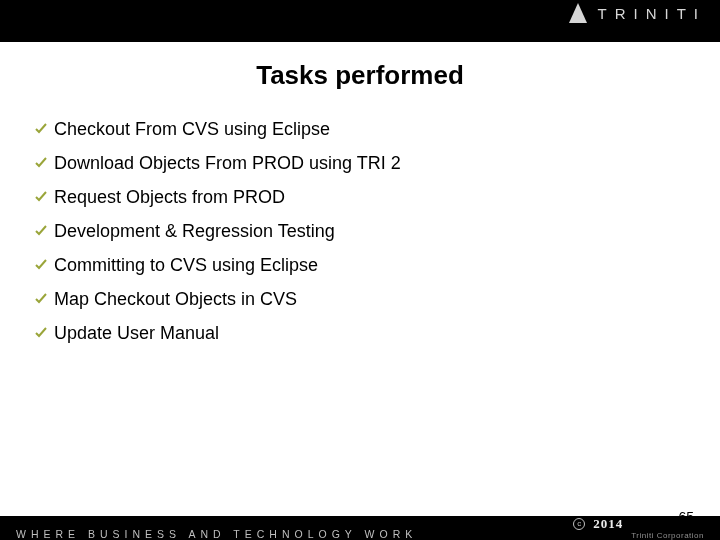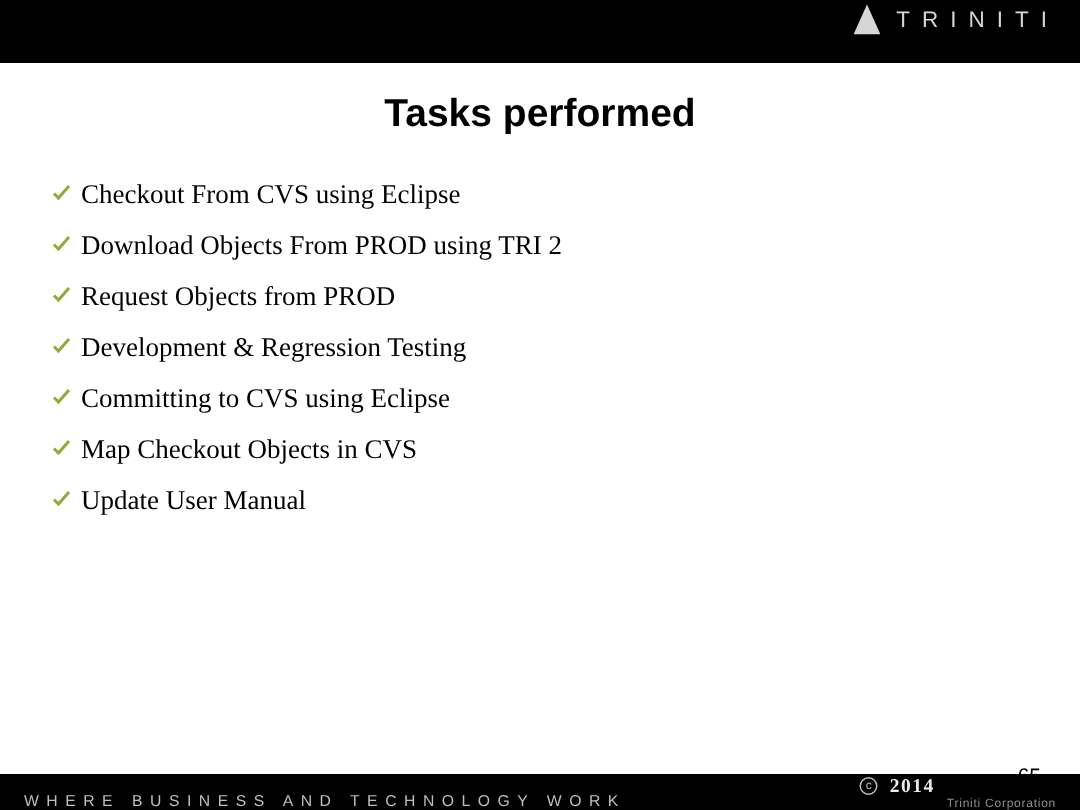--- a/index.html
+++ b/index.html
@@ -7,21 +7,21 @@
   .slide { position: relative; width: 720px; height: 540px; }
 
   .topbar { position: absolute; top: 0; left: 0; width: 100%; height: 42px; background: #000; }
   .brand { position: absolute; top: 0; right: 14px; height: 26px; display: flex; align-items: center; gap: 10px; color: #d6d6d6; letter-spacing: 8px; font-size: 15px; font-weight: 400; font-family: "Arial Narrow", Arial, sans-serif; }
   .brand .brand-icon { display: inline-flex; align-items: center; justify-content: center; width: 20px; height: 24px; }
   .brand .brand-icon svg { display: block; }
 
   .title { position: absolute; top: 60px; left: 0; width: 100%; text-align: center; font-size: 26px; font-weight: 700; color: #000; }
 
   .content { position: absolute; top: 118px; left: 34px; right: 34px; }
-  .item { display: flex; align-items: flex-start; gap: 6px; margin-bottom: 12px; font-family: Liberation Serif, serif; }
+  .item { display: flex; align-items: flex-start; gap: 6px; margin-bottom: 12px; }
   .check { display: inline-flex; width: 14px; height: 18px; align-items: center; justify-content: center; flex: 0 0 14px; margin-top: 2px; }
   .check svg { display: block; }
   .item-text { font-size: 18px; line-height: 22px; color: #000; }
 
   .pagenum { position: absolute; right: 26px; bottom: 15px; font-size: 14px; color: #000; }
 
   .footer { position: absolute; left: 0; bottom: 0; width: 100%; height: 24px; background: #000; display: flex; align-items: flex-end; justify-content: space-between; padding: 0 16px; }
   .footer-left { color: #bfbfbf; font-size: 10.5px; letter-spacing: 5px; font-family: "Arial Narrow", Arial, sans-serif; }
   .footer-right { display: flex; align-items: center; gap: 8px; }
   .copyright-badge { width: 12px; height: 12px; border: 1px solid #bfbfbf; border-radius: 50%; display: flex; align-items: center; justify-content: center; color: #bfbfbf; font-size: 8px; line-height: 1; }

